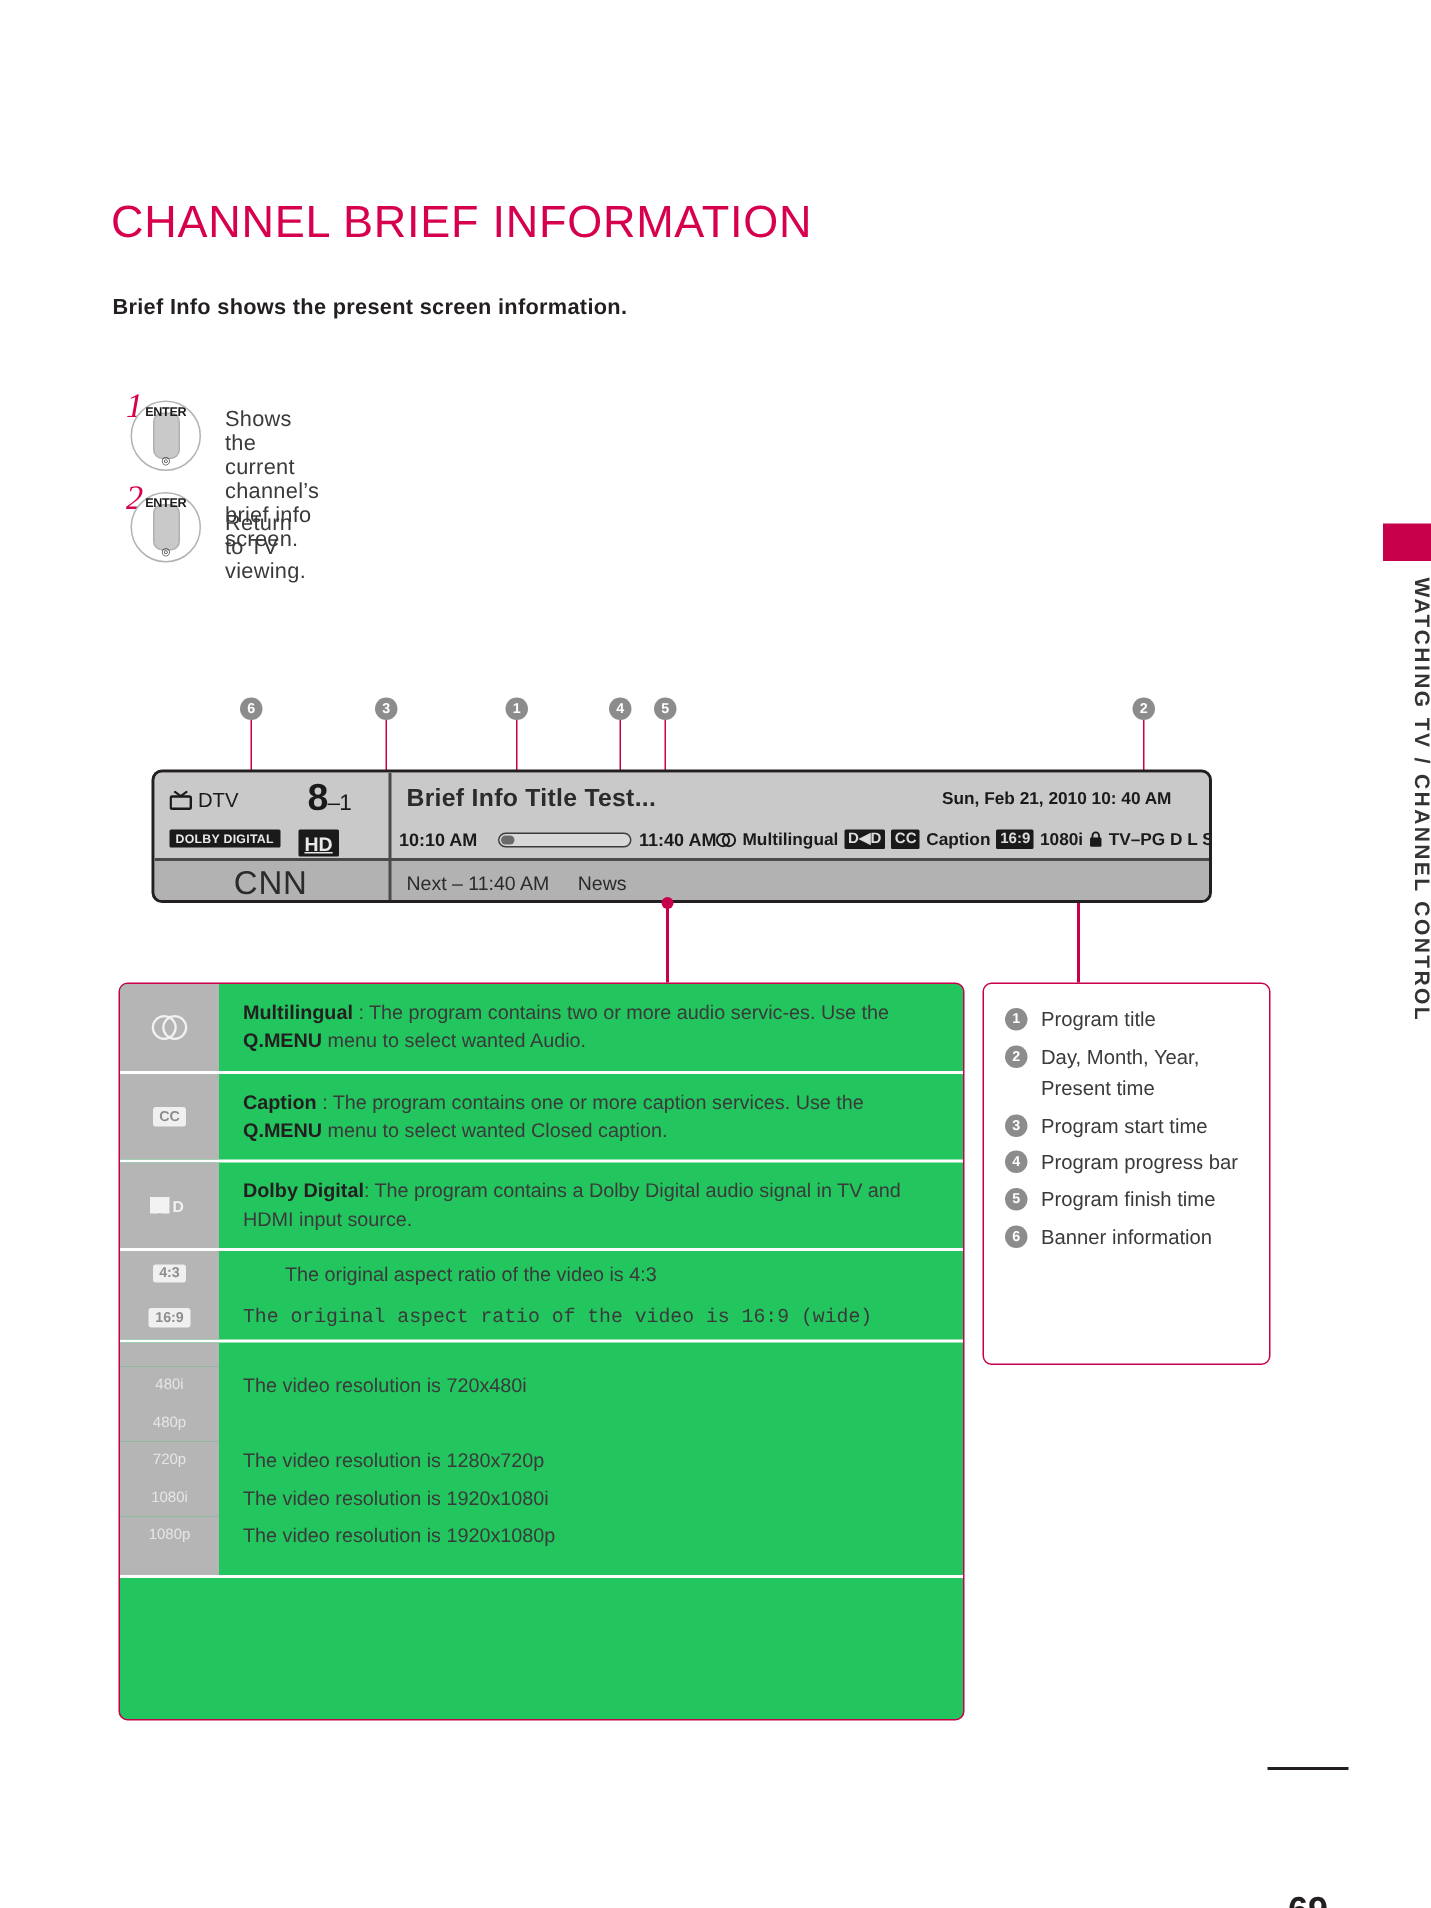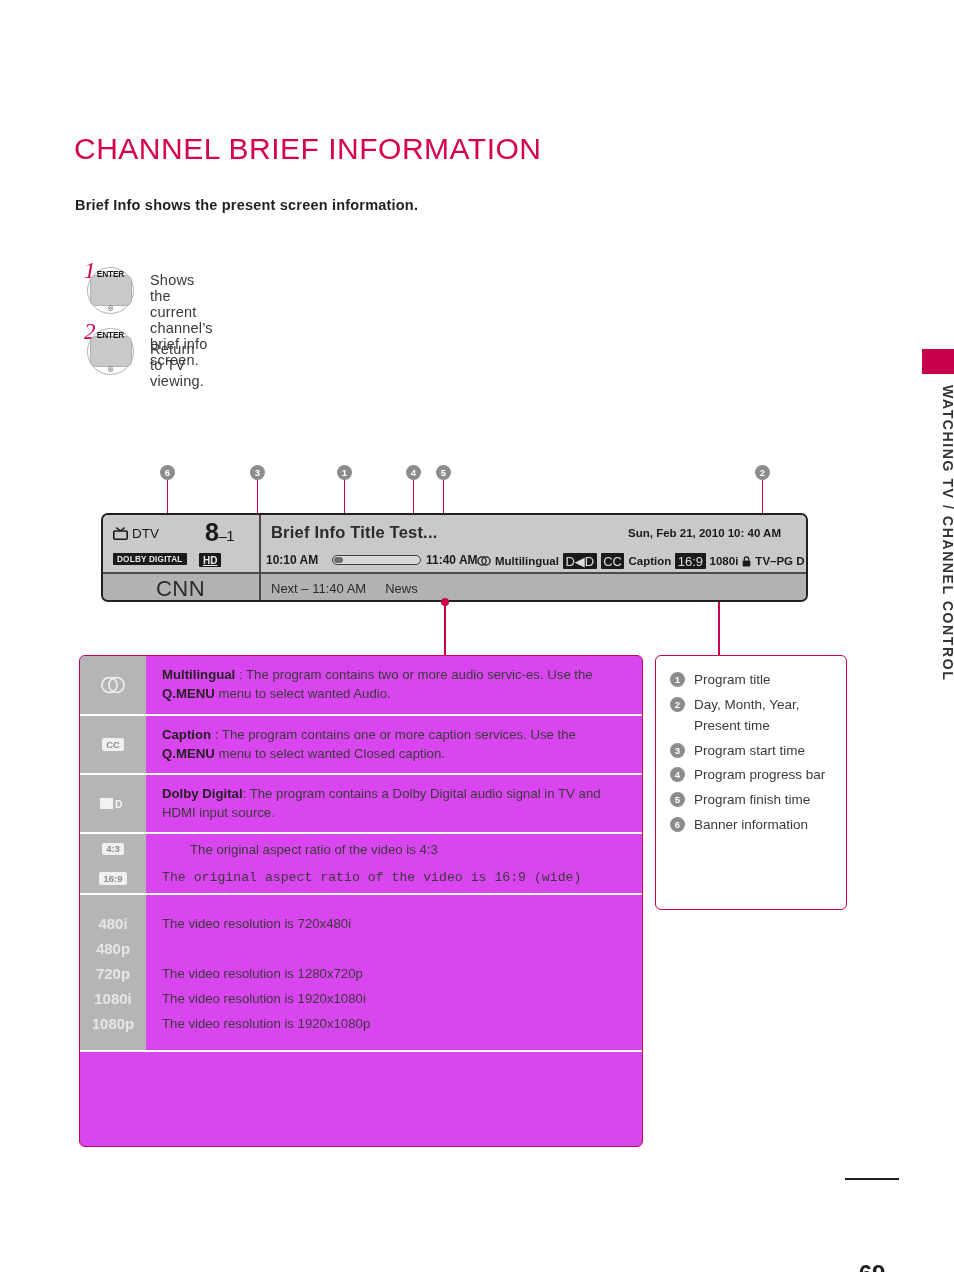--- a/index.html
+++ b/index.html
@@ -32,21 +32,21 @@
     font-weight:400; font-style:italic;
     font-family:"Liberation Serif", serif;
   }
   .btn-ring {
     position:absolute;
     width:47px; height:47px; border-radius:50%;
     border:1.5px solid #b3b3b3; background:#fff;
     display:flex; align-items:center; justify-content:center;
   }
   .btn-key {
-    width:42px; height:31px; border-radius:6px;
+    width:18px; height:31px; border-radius:6px;
     background:#c9c9c9; border:1px solid #b0b0b0;
     display:flex; flex-direction:column;
     align-items:center; justify-content:center; line-height:1;gap:24px;
   }
   .btn-key .kt { font-size:8.4px; font-weight:700; color:#1a1a1a; letter-spacing:-0.2px;}
   .btn-key .kd { font-size:7px; color:#1a1a1a; margin-top:1px; }
   .step-text {
     position:absolute; font-size:14.5px; color:#3a3a3a;
     letter-spacing:0.2px;
   }
@@ -104,21 +104,21 @@
 
   .badge-dd {
     position:absolute; left:10px; top:38px;
     background:#1a1a1a; color:#e8e8e8;
     font-size:8.2px; font-weight:700; letter-spacing:0.2px;
     padding:1.5px 4px 1.5px 4px; border-radius:1px;
   }
   .badge-hd {
     position:absolute; left:96px; top:38px;
     background:#1a1a1a; color:#e8e8e8;
-    font-size:10px; font-weight:700;
+    font-size:13px; font-weight:700;
     padding:1.5px 4px; border-radius:1px;text-decoration:underline;
   }
   .ch-name {
     position:absolute; left:0; top:58px; width:155px; height:31px;
     display:flex; align-items:center; justify-content:center;
     font-size:22px; color:#2b2b2b; letter-spacing:0.5px;
   }
 
   .prog-title {
     position:absolute; left:168px; top:8px;
@@ -146,21 +146,21 @@
     width:9px; height:6px; border-radius:3px; background:#6b6b6b;
   }
   .info-icons {
     position:absolute; left:374px; top:38px;
     display:flex; align-items:center; gap:4px;
     font-size:11.5px; font-weight:700; color:#1a1a1a; white-space:nowrap;
   }
   .mini-box {
     display:inline-flex; align-items:center; justify-content:center;
     background:#1a1a1a; color:#dcdcdc;
-    font-size:13px; font-weight:400; line-height:1;
+    font-size:10px; font-weight:700; line-height:1;
     padding:1.5px 2.5px; border-radius:1px;
   }
   .next-line {
     position:absolute; left:168px; top:58px; height:31px;
     display:flex; align-items:center;
     font-size:13px; color:#2b2b2b;
   }
   .next-line .gap { display:inline-block; width:19px; }
 
   
@@ -173,40 +173,40 @@
   .cdot {
     position:absolute; width:8px; height:8px; border-radius:50%;
     background:#c8004c;
   }
 
   
   .legend-box {
     position:absolute; left:79px; top:655px;
     width:564px; height:492px;
     border:1.6px solid #c8004c; border-radius:6px;
-    background:#d946ef; overflow:hidden;
+    background:#22c55e; overflow:hidden;
   }
   .lrow { display:flex; align-items:stretch; }
   .licon {
     width:66px; min-width:66px; background:#b5b5b5;
     display:flex; align-items:center; justify-content:center;
     color:#f2f2f2;
   }
   .ltext {
     flex:1; padding:9px 14px 9px 16px;
     font-size:13.2px; line-height:1.45; color:#3a3a3a;
   }
   .ltext b { color:#231f20; font-weight:700; }
   .lsep { height:2px; background:#fff; }
   .icon-chip {
     background:#f0f0f0; color:#8d8d8d;
     font-size:9.5px; font-weight:700;
     padding:1.5px 4px; border-radius:2px; line-height:1;
   }
-  .res-label { font-size:15px; color:#e6e6e6; font-weight:700; }
+  .res-label { font-size:10px; color:#e6e6e6; font-weight:400; }
   .res-row { display:flex; align-items:center; }
   .res-row .licon { height:25px; min-height:25px; }
   .res-row .ltext { padding:1px 14px 1px 16px; font-size:13.2px; }
   .lock-glyph { width:13px; height:16px; }
 
   
   .num-box {
     position:absolute; left:655px; top:655px;
     width:192px; height:255px;
     border:1.6px solid #c8004c; border-radius:6px;

